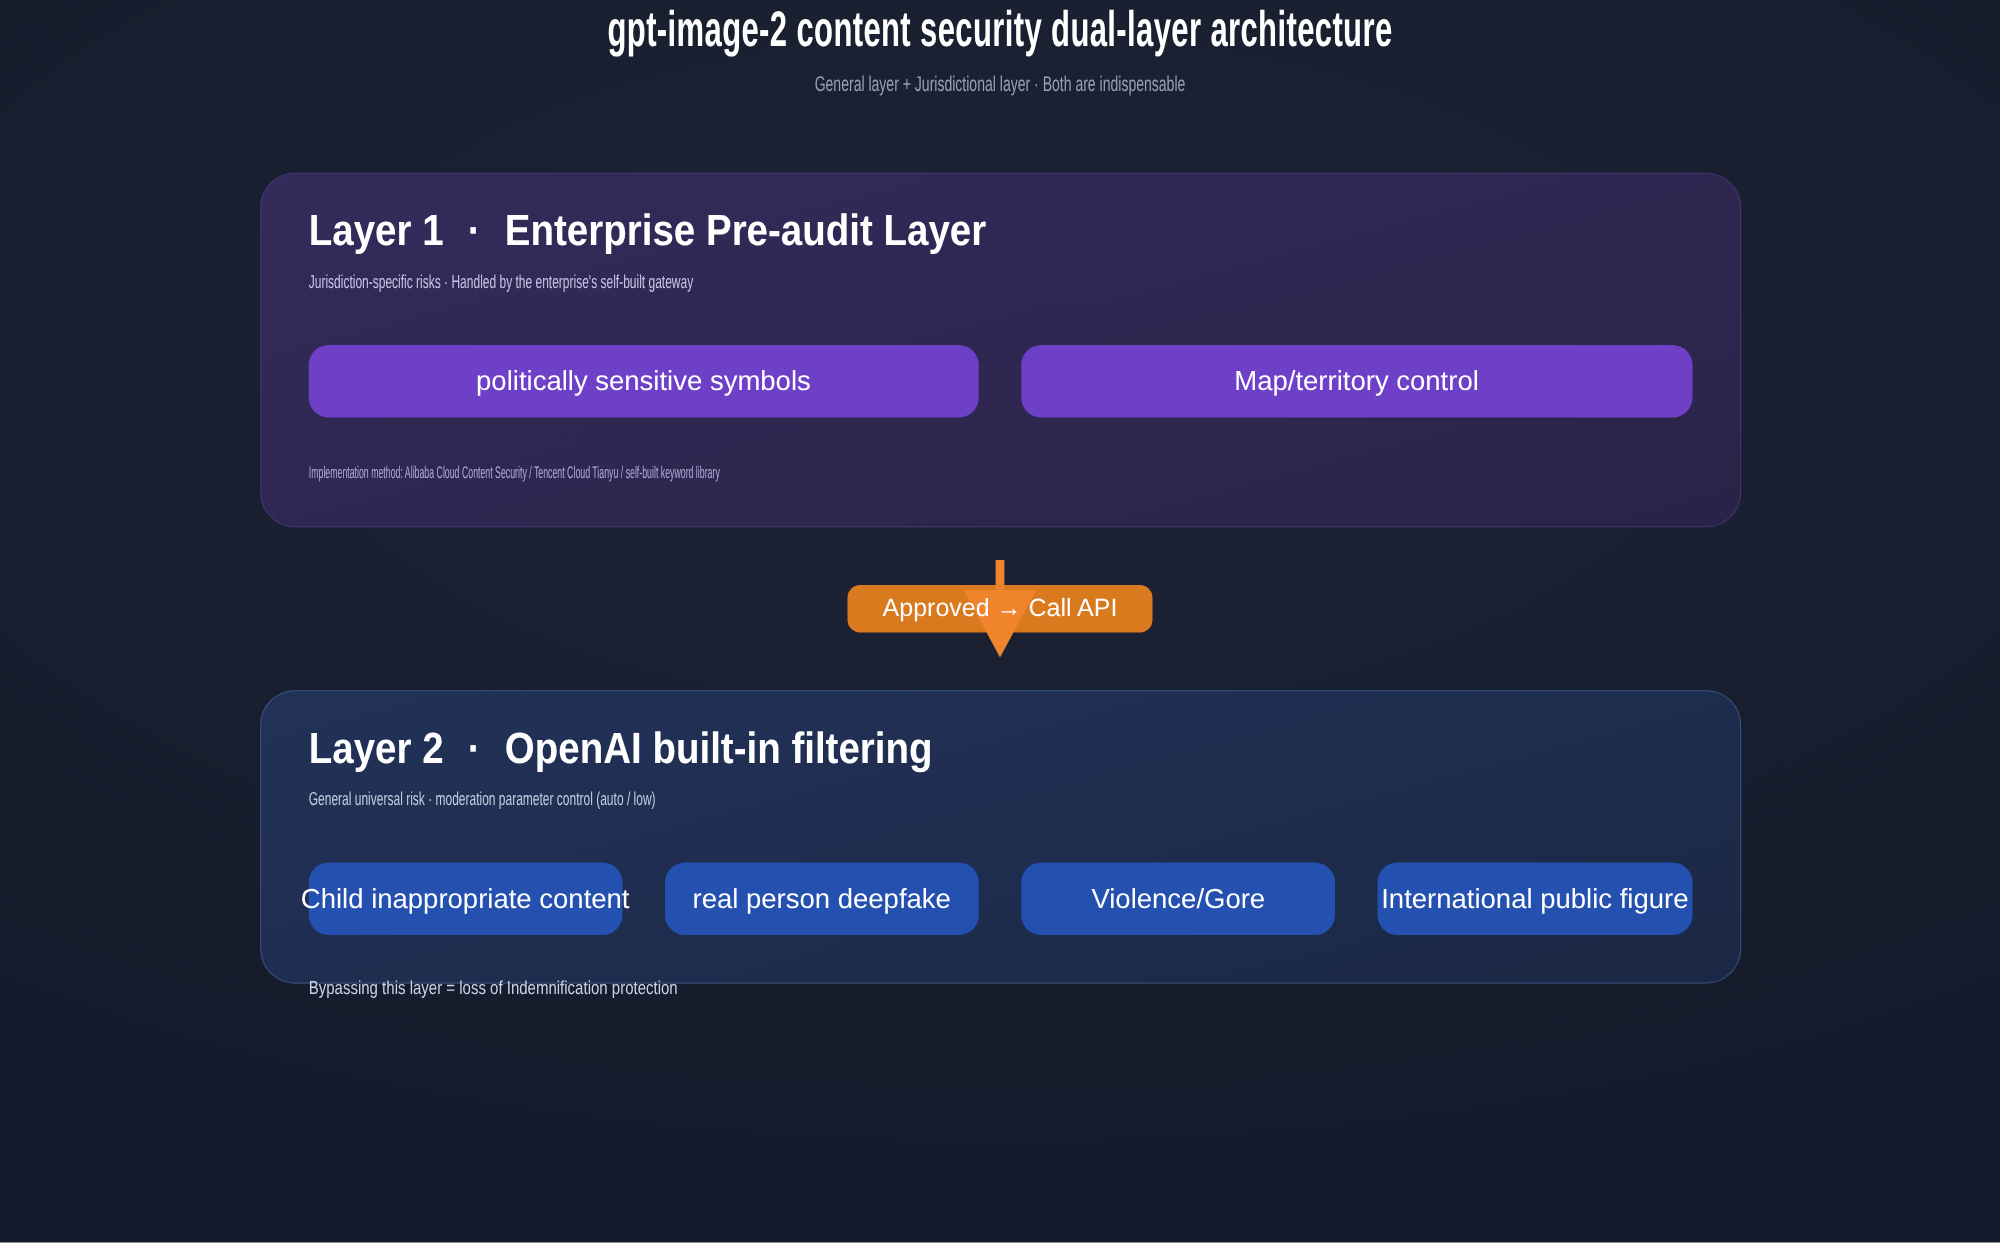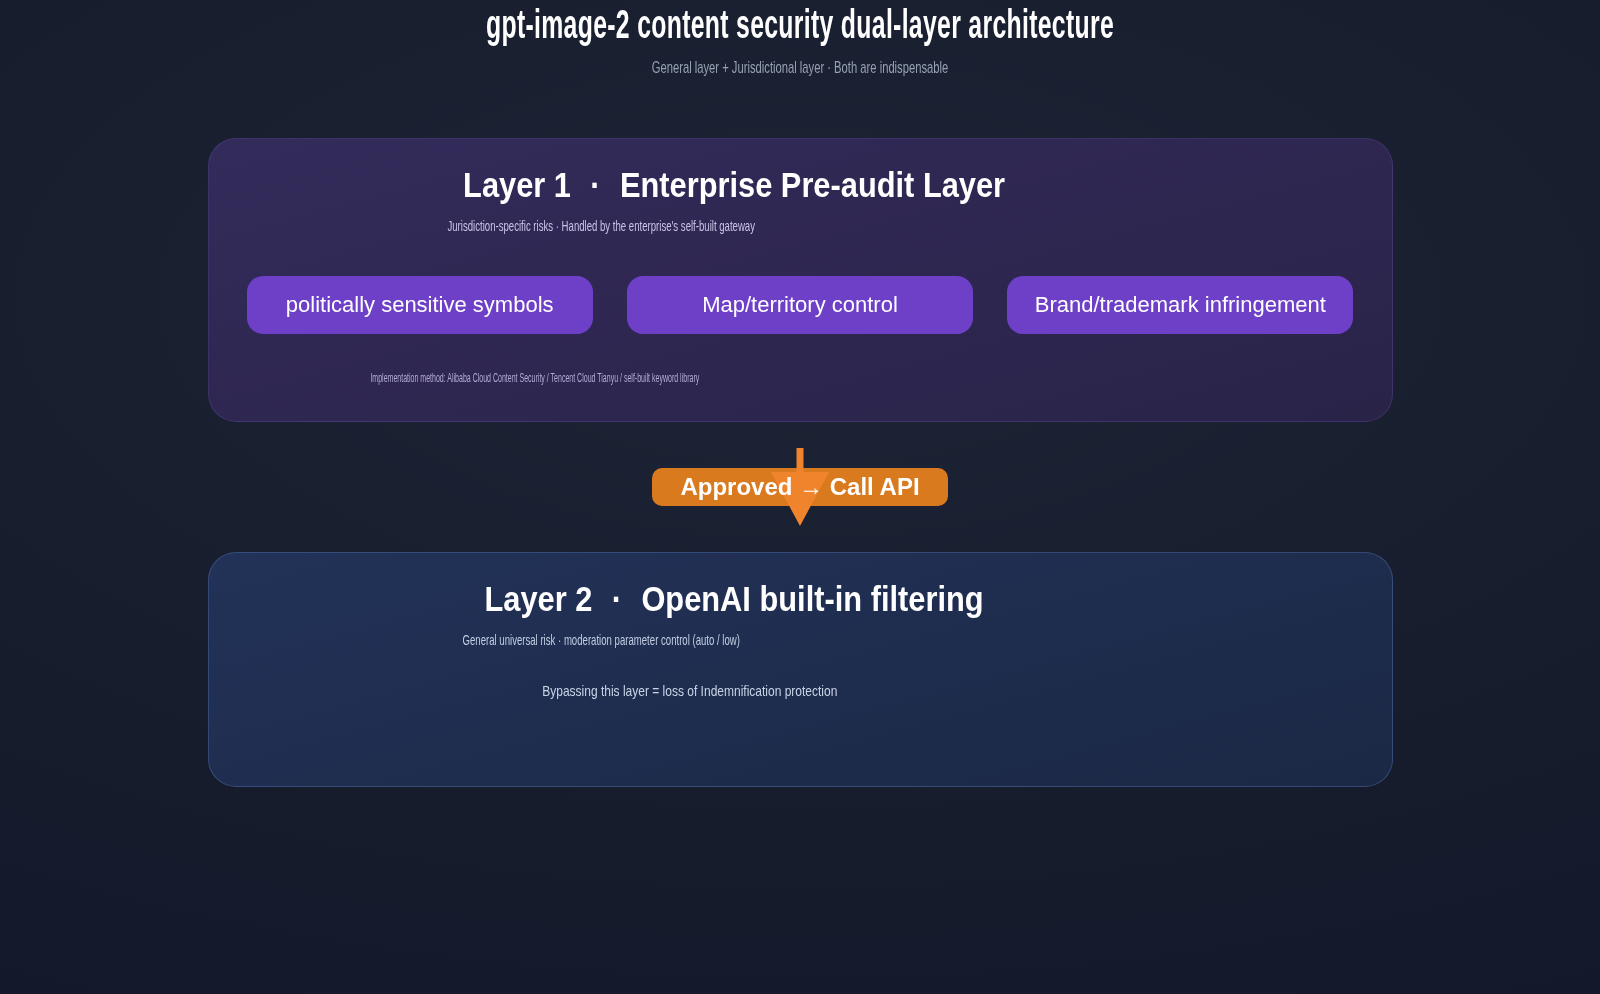--- a/index.html
+++ b/index.html
@@ -38,21 +38,20 @@
     white-space: nowrap;
   }
 
   
   .card {
     width: 1185px;
     margin: 0 auto;
     border-radius: 28px;
     box-sizing: border-box;
     padding: 26px 38px 0;
-    text-align: center;
   }
   .card-l1 {
     margin-top: 60px;
     height: 284px;
     background: linear-gradient(165deg, #332b5a 0%, #2a2348 100%);
     border: 1px solid rgba(140, 110, 225, 0.18);
   }
   .card-l2 {
     height: 235px;
     background: linear-gradient(165deg, #223258 0%, #1b2845 100%);
@@ -123,55 +122,60 @@
     position: absolute;
     left: 50%;
     top: 50%;
     transform: translate(-50%, -50%);
     z-index: 1;
     pointer-events: none;
   }
   .badge .label {
     position: relative;
     z-index: 2;
-    font-size: 24px;
-    font-weight: bold;
+    font-size: 20px;
+    font-weight: normal;
     white-space: nowrap;
   }
 </style>
 </head>
 <body>
 
 <div class="page">
 
   <header>
     <h1 class="hero-title">gpt-image-2 content security dual-layer architecture</h1>
     <p class="hero-sub">General layer + Jurisdictional layer · Both are indispensable</p>
   </header>
 
   <section class="card card-l1">
     <h2><span>Layer 1</span><span class="dot">·</span><span>Enterprise Pre-audit Layer</span></h2>
     <p class="card-sub">Jurisdiction-specific risks · Handled by the enterprise's self-built gateway</p>
     <div class="chips">
       <div class="chip">politically sensitive symbols</div>
       <div class="chip">Map/territory control</div>
-      <div class="chip">Brand/trademark infringement</div>
     </div>
     <p class="footnote">Implementation method: Alibaba Cloud Content Security / Tencent Cloud Tianyu / self-built keyword library</p>
   </section>
 
   <div class="flow">
     <div class="badge">
       <svg class="arrow-svg" width="60" height="78" viewBox="0 0 60 78" xmlns="http://www.w3.org/2000/svg">
         <rect x="26.5" y="0" width="7" height="28" fill="#f0842d"></rect>
         <polygon points="1,24 59,24 30,78" fill="#f0842d"></polygon>
       </svg>
       <span class="label">Approved → Call API</span>
     </div>
   </div>
 
   <section class="card card-l2">
     <h2><span>Layer 2</span><span class="dot">·</span><span>OpenAI built-in filtering</span></h2>
     <p class="card-sub">General universal risk · moderation parameter control (auto / low)</p>
+    <div class="chips">
+      <div class="chip">Child inappropriate content</div>
+      <div class="chip">real person deepfake</div>
+      <div class="chip">Violence/Gore</div>
+      <div class="chip">International public figure</div>
+    </div>
     <p class="footnote">Bypassing this layer = loss of Indemnification protection</p>
   </section>
 
 </div>
 
 </body></html>

